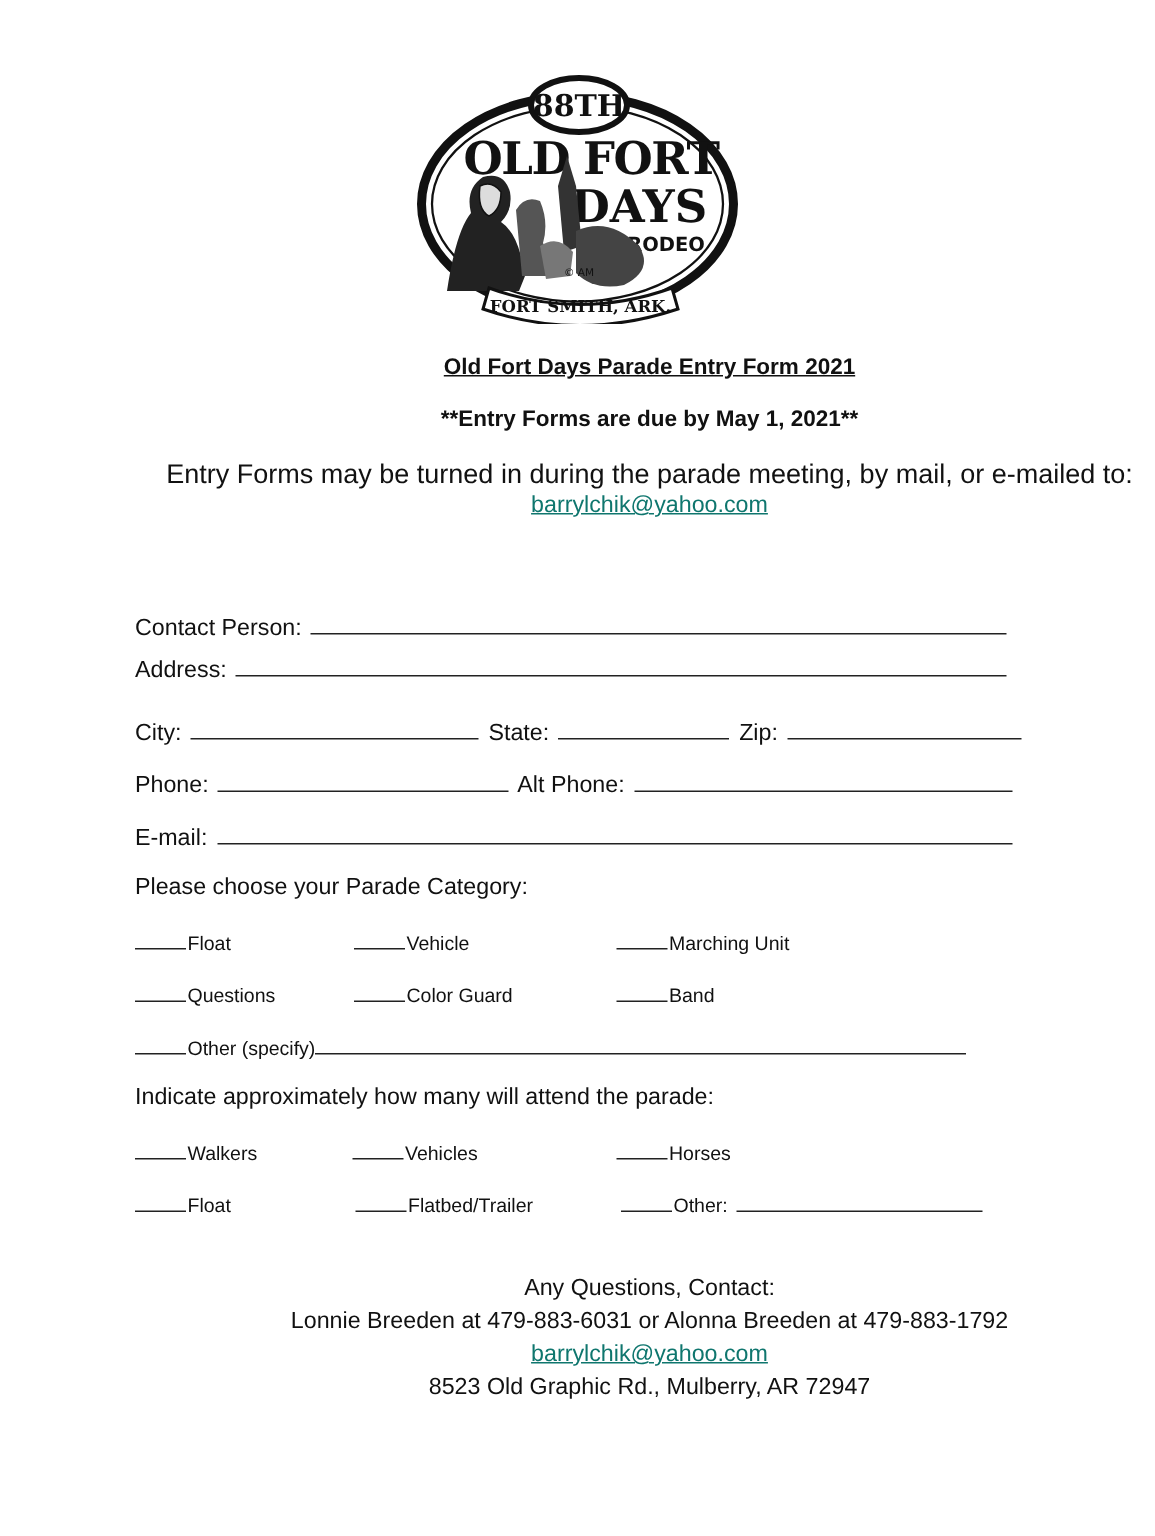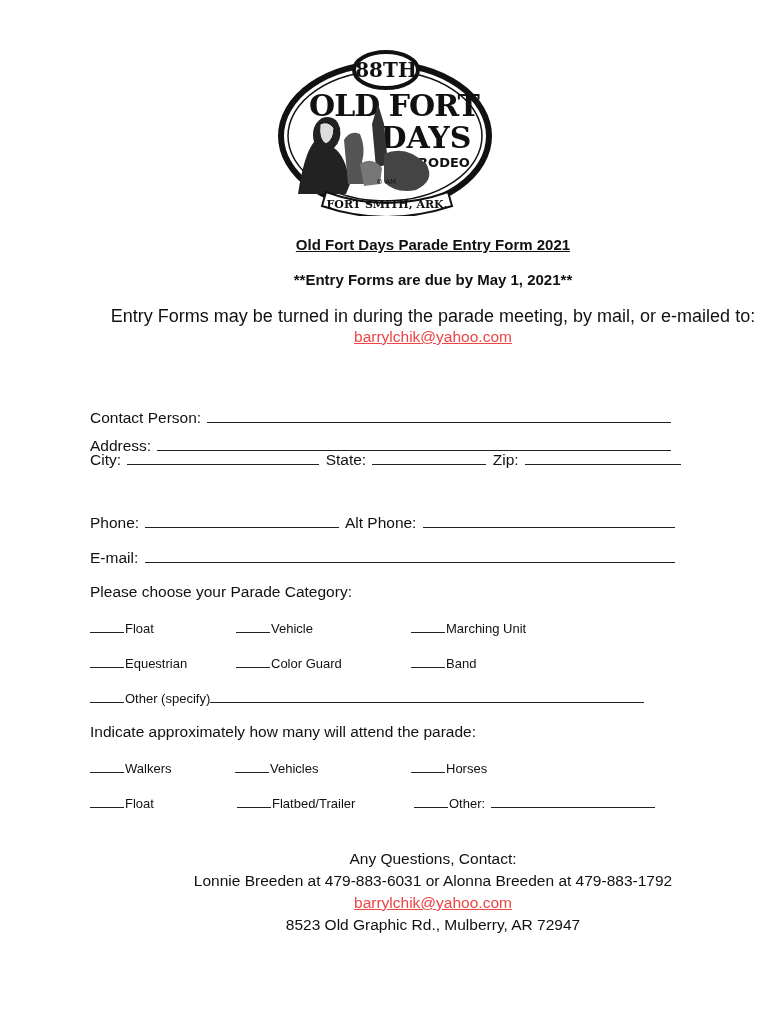--- a/index.html
+++ b/index.html
@@ -4,21 +4,21 @@
 <style>
   html, body { margin: 0; padding: 0; background: #ffffff; }
   body { width: 770px; height: 1024px; position: relative; overflow: hidden;
          font-family: "Liberation Sans", sans-serif; color: #111111; }
   .page { position: absolute; left: 0; top: 0; width: 770px; height: 792px; }
   .logo { position: absolute; left: 276px; top: 44px; width: 218px; height: 172px; }
   .center { position: absolute; left: 0; width: 770px; text-align: center; font-size: 15px; padding-left: 48px; }
   .title { top: 236px; font-weight: bold; text-decoration: underline; font-size: 15px; }
   .due { top: 271px; font-weight: bold; font-size: 15px; }
   .intro { top: 306px; font-size: 18px; }
-  .link { color: #ef4444; text-decoration: underline; cursor: pointer; }
+  .link { color: #0f766e; text-decoration: underline; cursor: pointer; }
   .intro-link { top: 328px; }
   .row { position: absolute; left: 90px; font-size: 15.5px; white-space: nowrap; }
   .line { display: inline-block; border-bottom: 1px solid #222; height: 14px; vertical-align: baseline; margin: 0 2px; }
   .blank { display: inline-block; border-bottom: 1px solid #222; width: 34px; height: 14px; vertical-align: baseline; margin-right: 1px; }
   .opt { position: absolute; font-size: 13px; white-space: nowrap; }
   .footer { font-size: 15.5px; }
 </style>
 </head>
 <body>
 
@@ -57,21 +57,21 @@
   </div>
 
   <div class="row" style="top:408px;">
     <span>Contact Person:</span>
     <span class="line" style="width:464px;"></span>
   </div>
   <div class="row" style="top:436px;">
     <span>Address:</span>
     <span class="line" style="width:514px;"></span>
   </div>
-  <div class="row" style="top:450px;">
+  <div class="row" style="top:478px;">
     <span>City:</span>
     <span class="line" style="width:192px;"></span>
     <span>State:</span>
     <span class="line" style="width:114px;"></span>
     <span>Zip:</span>
     <span class="line" style="width:156px;"></span>
   </div>
   <div class="row" style="top:513px;">
     <span>Phone:</span>
     <span class="line" style="width:194px;"></span>
@@ -88,21 +88,21 @@
   <div class="opt" style="left:90px; top:618px;">
     <span class="blank"></span><span>Float</span>
   </div>
   <div class="opt" style="left:236px; top:618px;">
     <span class="blank"></span><span>Vehicle</span>
   </div>
   <div class="opt" style="left:411px; top:618px;">
     <span class="blank"></span><span>Marching Unit</span>
   </div>
   <div class="opt" style="left:90px; top:653px;">
-    <span class="blank"></span><span>Equestrian</span>
+    <span class="blank"></span><span>Questions</span>
   </div>
   <div class="opt" style="left:236px; top:653px;">
     <span class="blank"></span><span>Color Guard</span>
   </div>
   <div class="opt" style="left:411px; top:653px;">
     <span class="blank"></span><span>Band</span>
   </div>
   <div class="opt" style="left:90px; top:688px;">
     <span class="blank"></span><span>Other (specify)</span><span class="line" style="width:434px; margin:0;"></span>
   </div>

